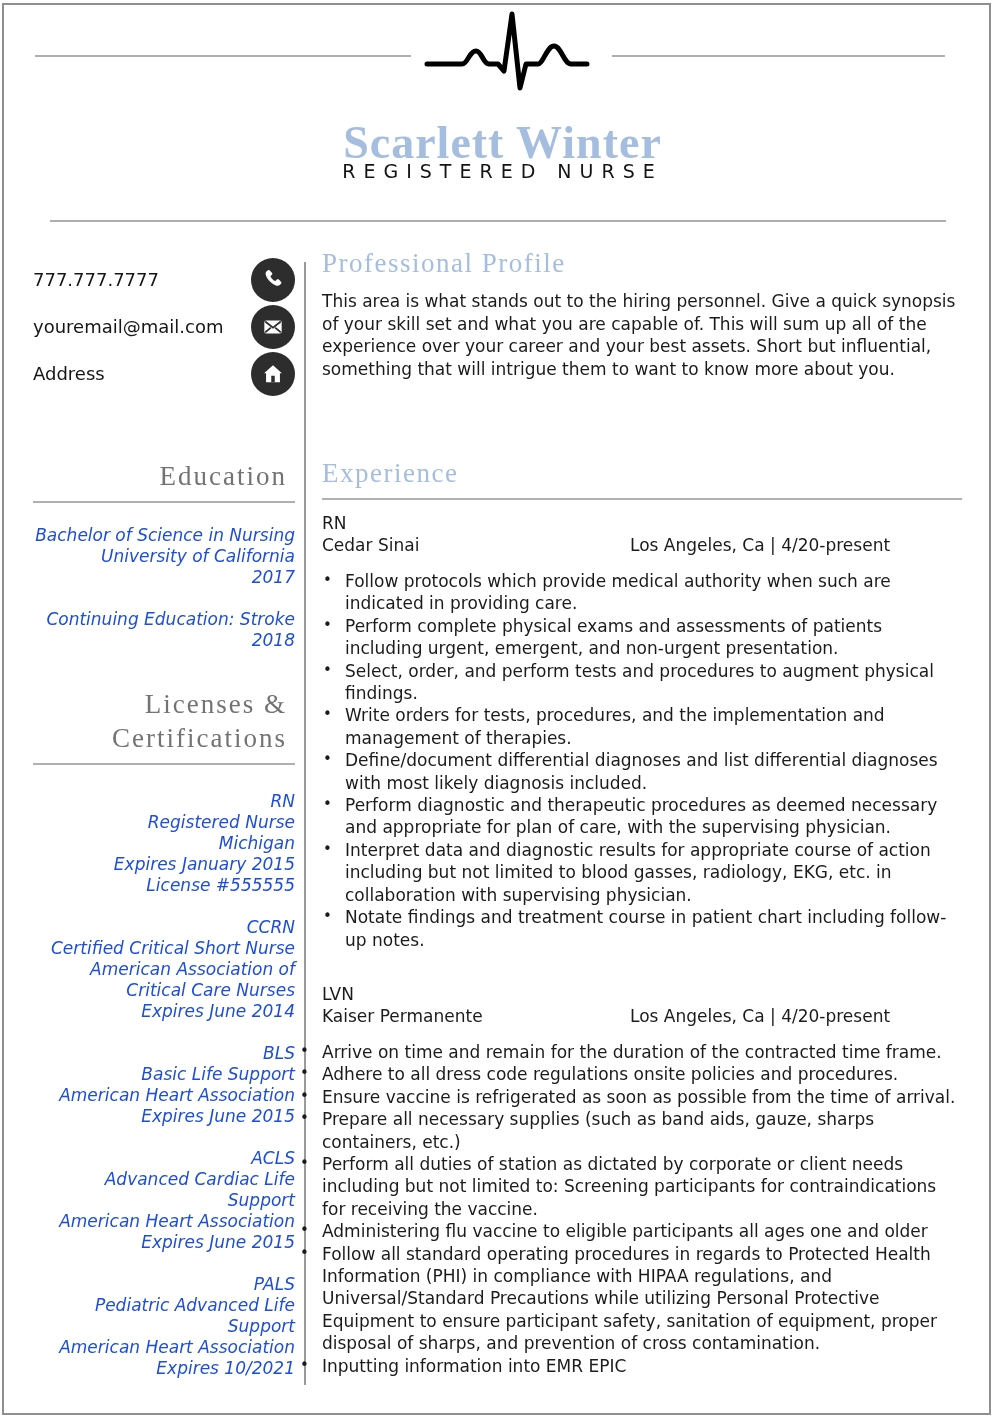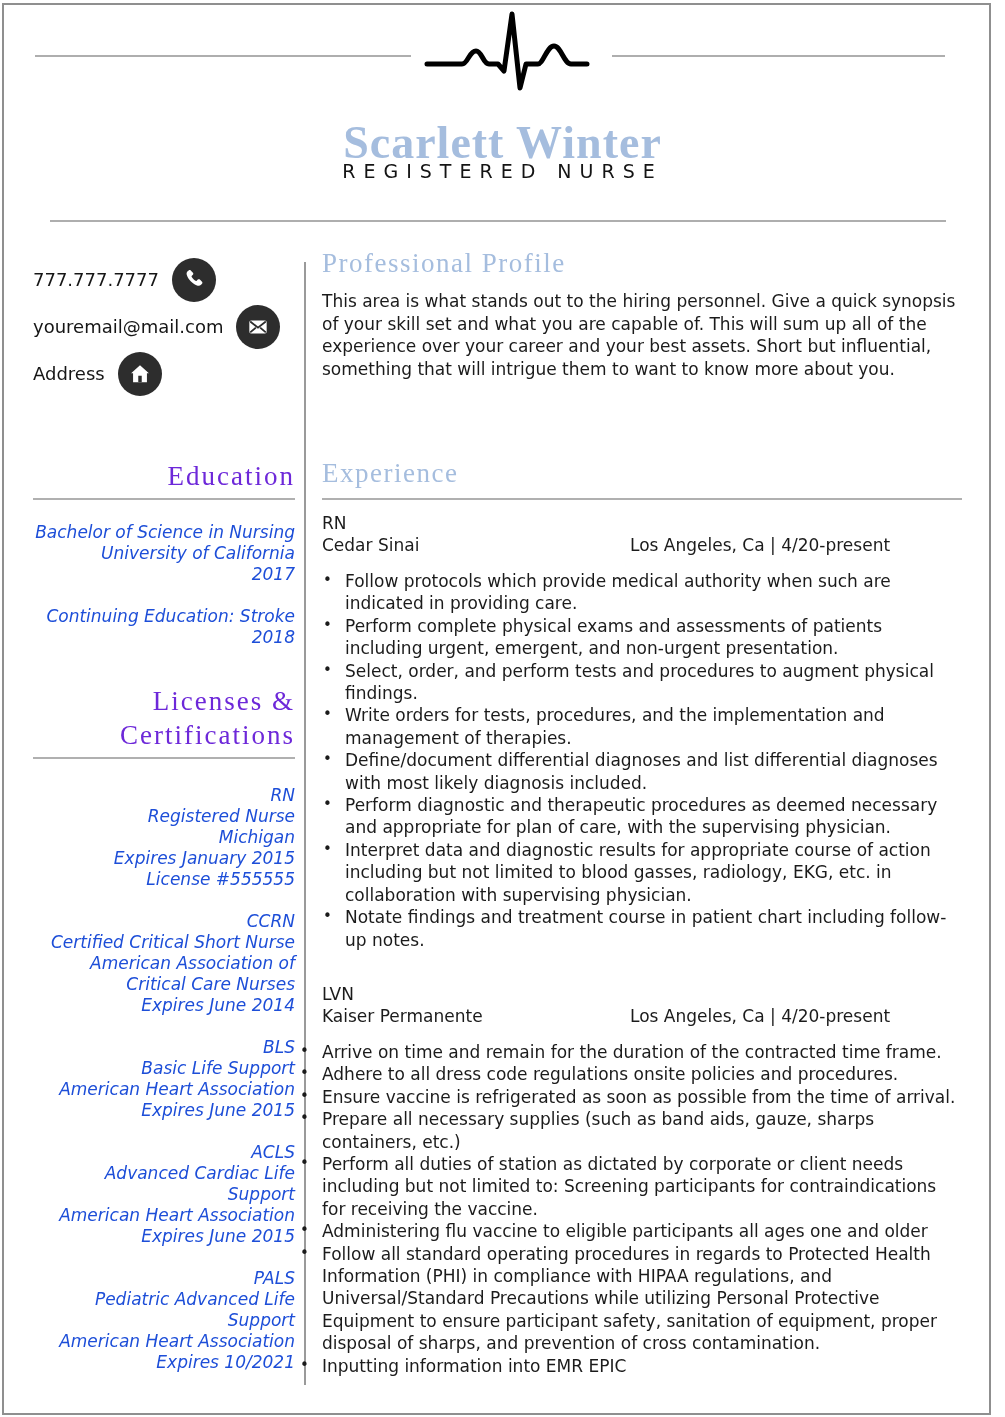--- a/index.html
+++ b/index.html
@@ -13,30 +13,30 @@
   .ekg{position:absolute;left:424px;top:6px;width:166px;height:86px;}
   .name{position:absolute;left:0;top:84px;width:100%;text-align:center;
         font-family:"Liberation Serif","DejaVu Serif",serif;font-size:46px;line-height:56px;
         letter-spacing:1px;color:#a5bdde;}
   .subtitle{position:absolute;left:0;top:160px;width:100%;text-align:center;
         font-size:19px;letter-spacing:8px;color:#141414;}
   .vdivider{position:absolute;left:304px;top:262px;width:2px;height:1123px;background:#9a9a9a;}
 
   
   .sidebar{position:absolute;left:33px;top:256px;width:262px;text-align:right;}
-  .contact-row{display:flex;justify-content:flex-start;align-items:center;height:47px;gap:13px;}
+  .contact-row{display:flex;justify-content:space-between;align-items:center;height:47px;gap:13px;}
   .contact-label{font-size:18px;color:#161616;}
   .contact-icon{width:44px;height:44px;border-radius:50%;background:#2d2d2d;flex:0 0 44px;
         display:flex;align-items:center;justify-content:center;}
   .contact-icon svg{display:none;width:26px;height:26px;}
   .contact-icon[data-name="phone-icon"] .svg-phone{display:block;}
   .contact-icon[data-name="email-icon"] .svg-email{display:block;}
   .contact-icon[data-name="home-icon"] .svg-home{display:block;}
-  .side-heading{margin:0;font-family:"Liberation Serif","DejaVu Serif",serif;font-weight:normal;
-        font-size:27px;line-height:34px;letter-spacing:2px;color:#6d28d9;}
+  .side-heading{margin:8px;font-family:"Liberation Serif","DejaVu Serif",serif;font-weight:normal;
+        font-size:27px;line-height:34px;letter-spacing:2px;color:#737373;}
   .h-edu{margin-top:62px;}
   .h-lic{margin-top:36px;}
   .side-hr{height:2px;background:#b0b0b0;margin-top:5px;}
   .side-entries{margin-top:22px;font-size:17px;line-height:21px;color:#1d4ed8;font-style:italic;}
   .lic-entries{margin-top:26px;}
   .entry + .entry{margin-top:21px;text-align:right;}
 
   
   .sec{position:absolute;left:322px;width:640px;}
   .sec-profile{top:246px;}

